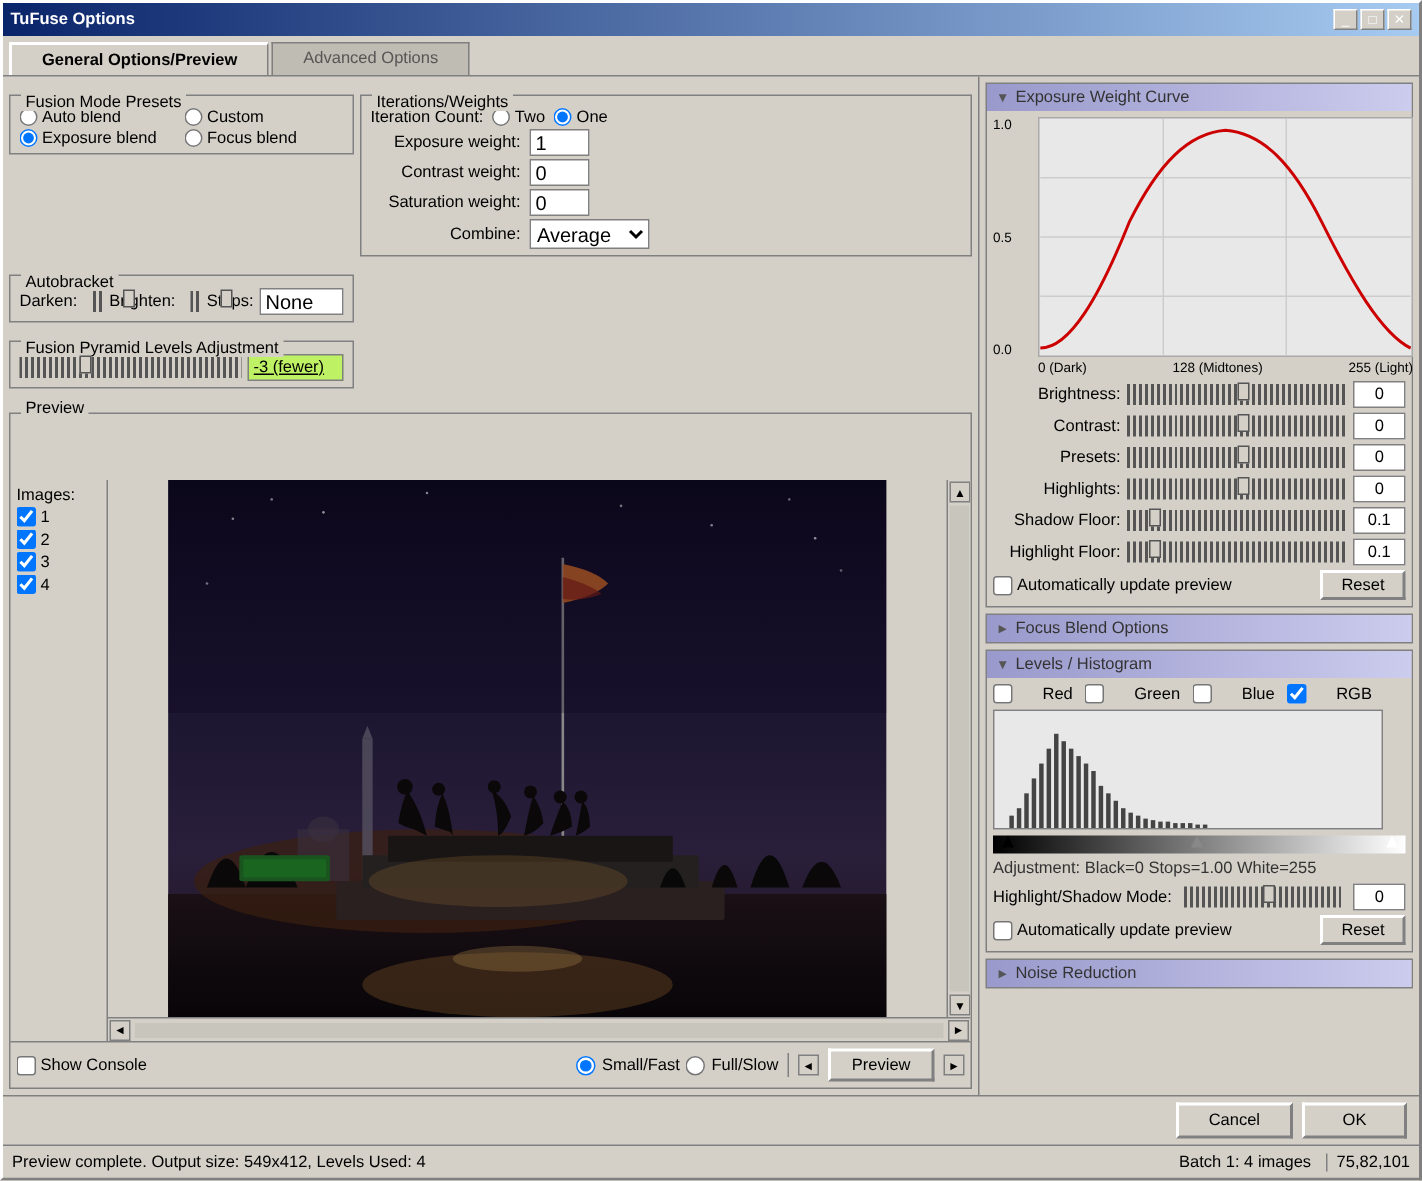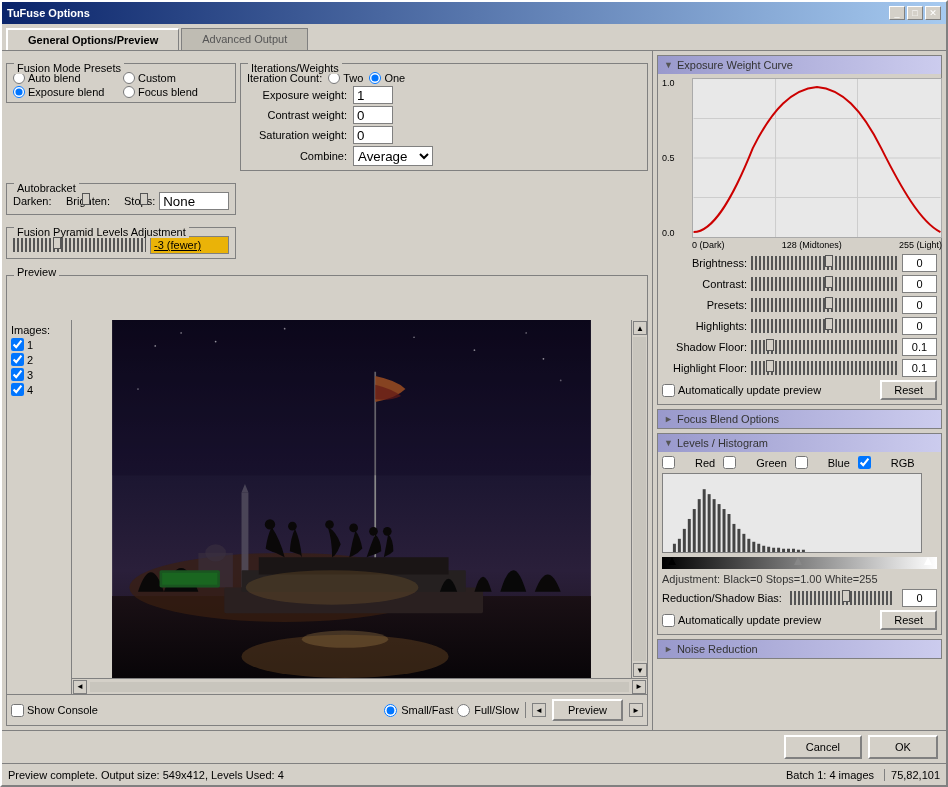--- a/index.html
+++ b/index.html
@@ -144,21 +144,21 @@
       align-items: center;
       gap: 6px;
     }
     .combine-select {
       width: 80px;
       height: 20px;
       border: 1px solid #808080;
       background: white;
     }
     .stops-input {
-      width: 70px;
+      width: 56px;
       height: 18px;
       border: 1px solid #808080;
       background: white;
       padding: 1px 3px;
     }
     .image-item {
       display: flex;
       align-items: center;
       gap: 3px;
       margin-bottom: 2px;
@@ -332,21 +332,21 @@
     <span class="title-bar-text">TuFuse Options</span>
     <div class="title-bar-controls">
       <div class="title-btn">_</div>
       <div class="title-btn">□</div>
       <div class="title-btn">✕</div>
     </div>
   </div>
 
   <div class="tabs-bar">
     <div class="tab active">General Options/Preview</div>
-    <div class="tab inactive">Advanced Output</div>
+    <div class="tab inactive">Advanced Options</div>
   </div>
 
   <div class="main-content">
 
     <div class="left-panel">
 
       <div class="top-controls">
 
         <div style="position:relative; margin-top:8px;">
           <div style="border:1px solid #808080; padding: 8px 6px 4px 6px; width:230px;">
@@ -429,21 +429,21 @@
         </div>
       </div>
 
       <div style="position:relative; margin-top:8px; width:230px;text-decoration:underline;">
         <div style="border:1px solid #808080; padding: 8px 6px 4px 6px;">
           <span style="position:absolute; top:-1px; left:8px; background:#d4d0c8; padding:0 3px; font-size:11px;">Fusion Pyramid Levels Adjustment</span>
           <div style="display:flex; align-items:center; gap:4px;">
             <div style="flex:1; height:14px; background:repeating-linear-gradient(to right,#555 0,#555 2px,transparent 2px,transparent 4px); position:relative;">
               <div style="width:8px;height:12px;background:#d4d0c8;border:1px solid #555;position:absolute;top:-1px;left:40px;"></div>
             </div>
-            <input type="text" style="width: 79px; height: 18px; border: 1px solid rgb(128, 128, 128); background: #eab308; padding: 1px 3px; font-size: 11px;" value="-3 (fewer)">
+            <input type="text" style="width: 64px; height: 18px; border: 1px solid rgb(128, 128, 128); background: #bef264; padding: 1px 3px; font-size: 11px;" value="-3 (fewer)">
           </div>
         </div>
       </div>
 
       <div style="position:relative; margin-top:12px; flex:1; display:flex; flex-direction:column; min-height:0;">
         <div style="position:absolute; top:-9px; left:8px; background:#d4d0c8; padding:0 3px; font-size:11px; z-index:1;">Preview</div>
         <div style="border:1px solid #808080; flex:1; display:flex; flex-direction:column; min-height:0;">
           <div style="display:flex; flex:1; min-height:0;margin-top:44px;">
 
             <div style="width:65px; padding:4px; border-right:1px solid #808080;">
@@ -765,21 +765,21 @@
 
             <div style="position:absolute; left:2%; top:0; width:0; height:0; border-left:4px solid transparent; border-right:4px solid transparent; border-bottom:8px solid #000;"></div>
 
             <div style="position:absolute; left:48%; top:0; width:0; height:0; border-left:4px solid transparent; border-right:4px solid transparent; border-bottom:8px solid #888;"></div>
 
             <div style="position:absolute; right:2%; top:0; width:0; height:0; border-left:4px solid transparent; border-right:4px solid transparent; border-bottom:8px solid #fff;"></div>
           </div>
           <div class="adjustment-text">Adjustment: Black=0   Stops=1.00   White=255</div>
 
           <div class="adj-row">
-            <span style="font-size:11px; white-space:nowrap;">Reduction/Shadow Bias:</span>
+            <span style="font-size:11px; white-space:nowrap;">Highlight/Shadow Mode:</span>
             <div style="flex:1; height:14px; background:repeating-linear-gradient(to right,#555 0,#555 2px,transparent 2px,transparent 4px); position:relative; margin:0 4px;">
               <div style="width:8px;height:12px;background:#d4d0c8;border:1px solid #555;position:absolute;top:-1px;left:50%;"></div>
             </div>
             <input type="text" class="adj-value" value="0" style="">
           </div>
           <div class="auto-update-row">
             <div style="display:flex; align-items:center; gap:3px;">
               <input type="checkbox" style="">
               <span>Automatically update preview</span>
             </div>

